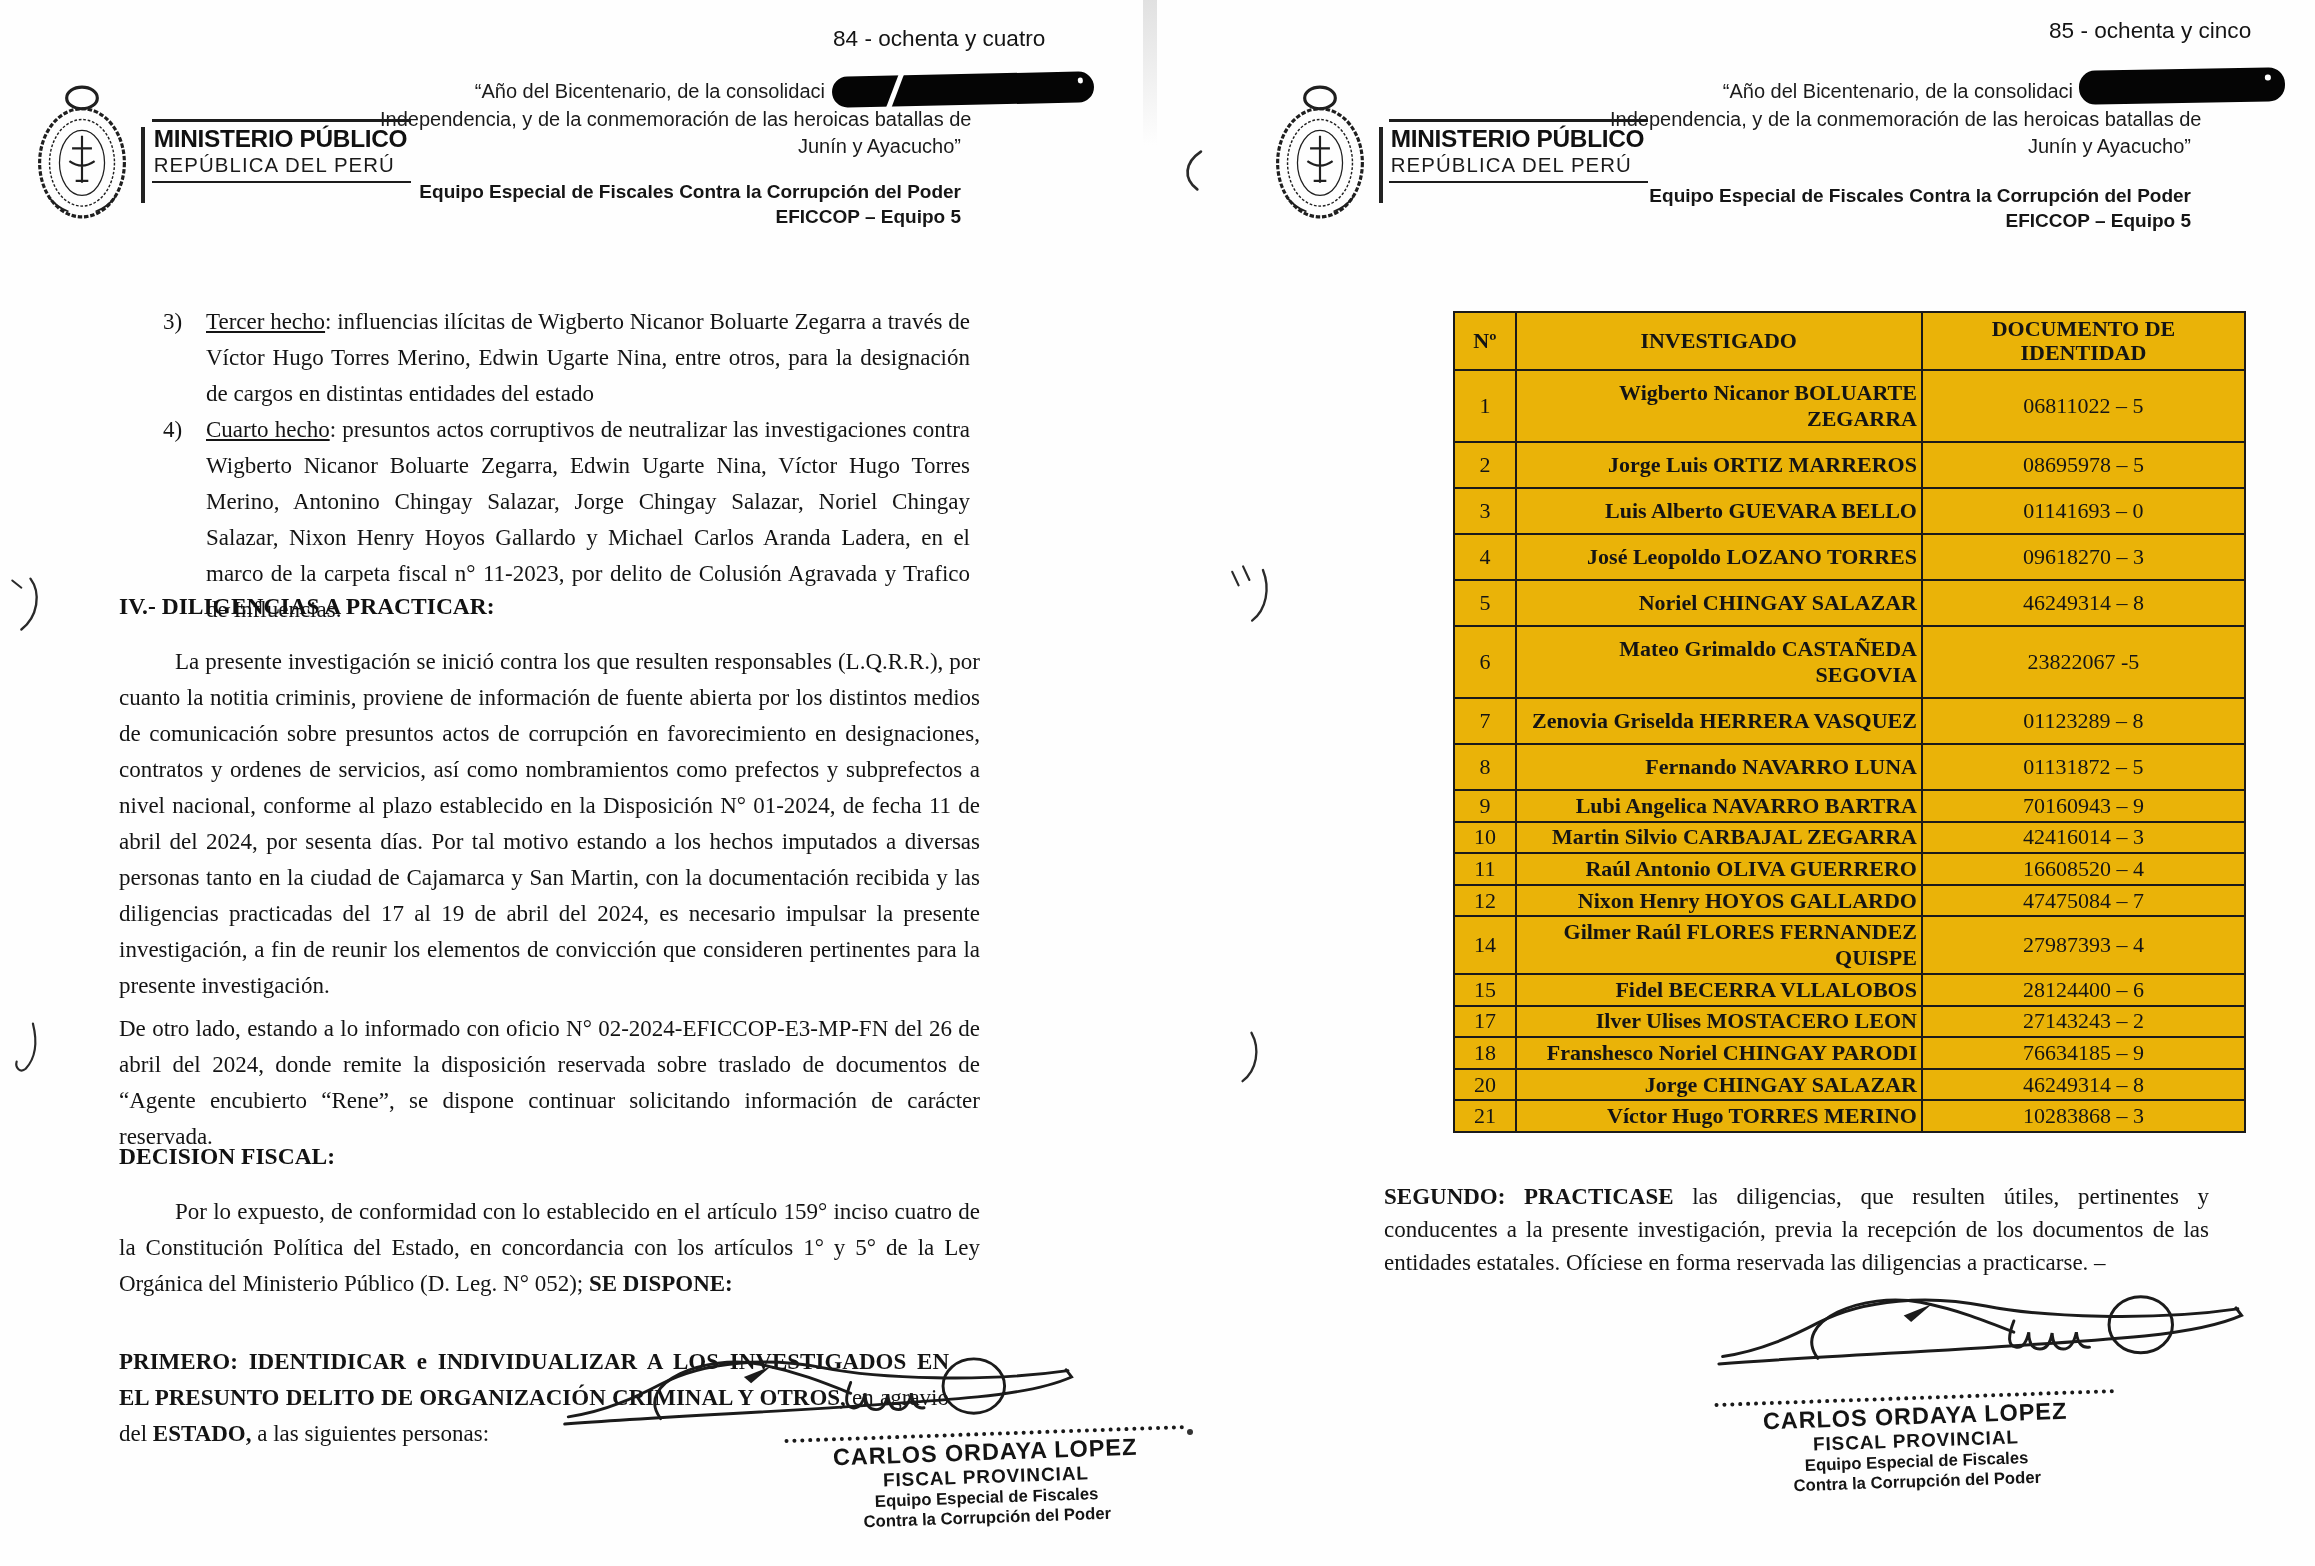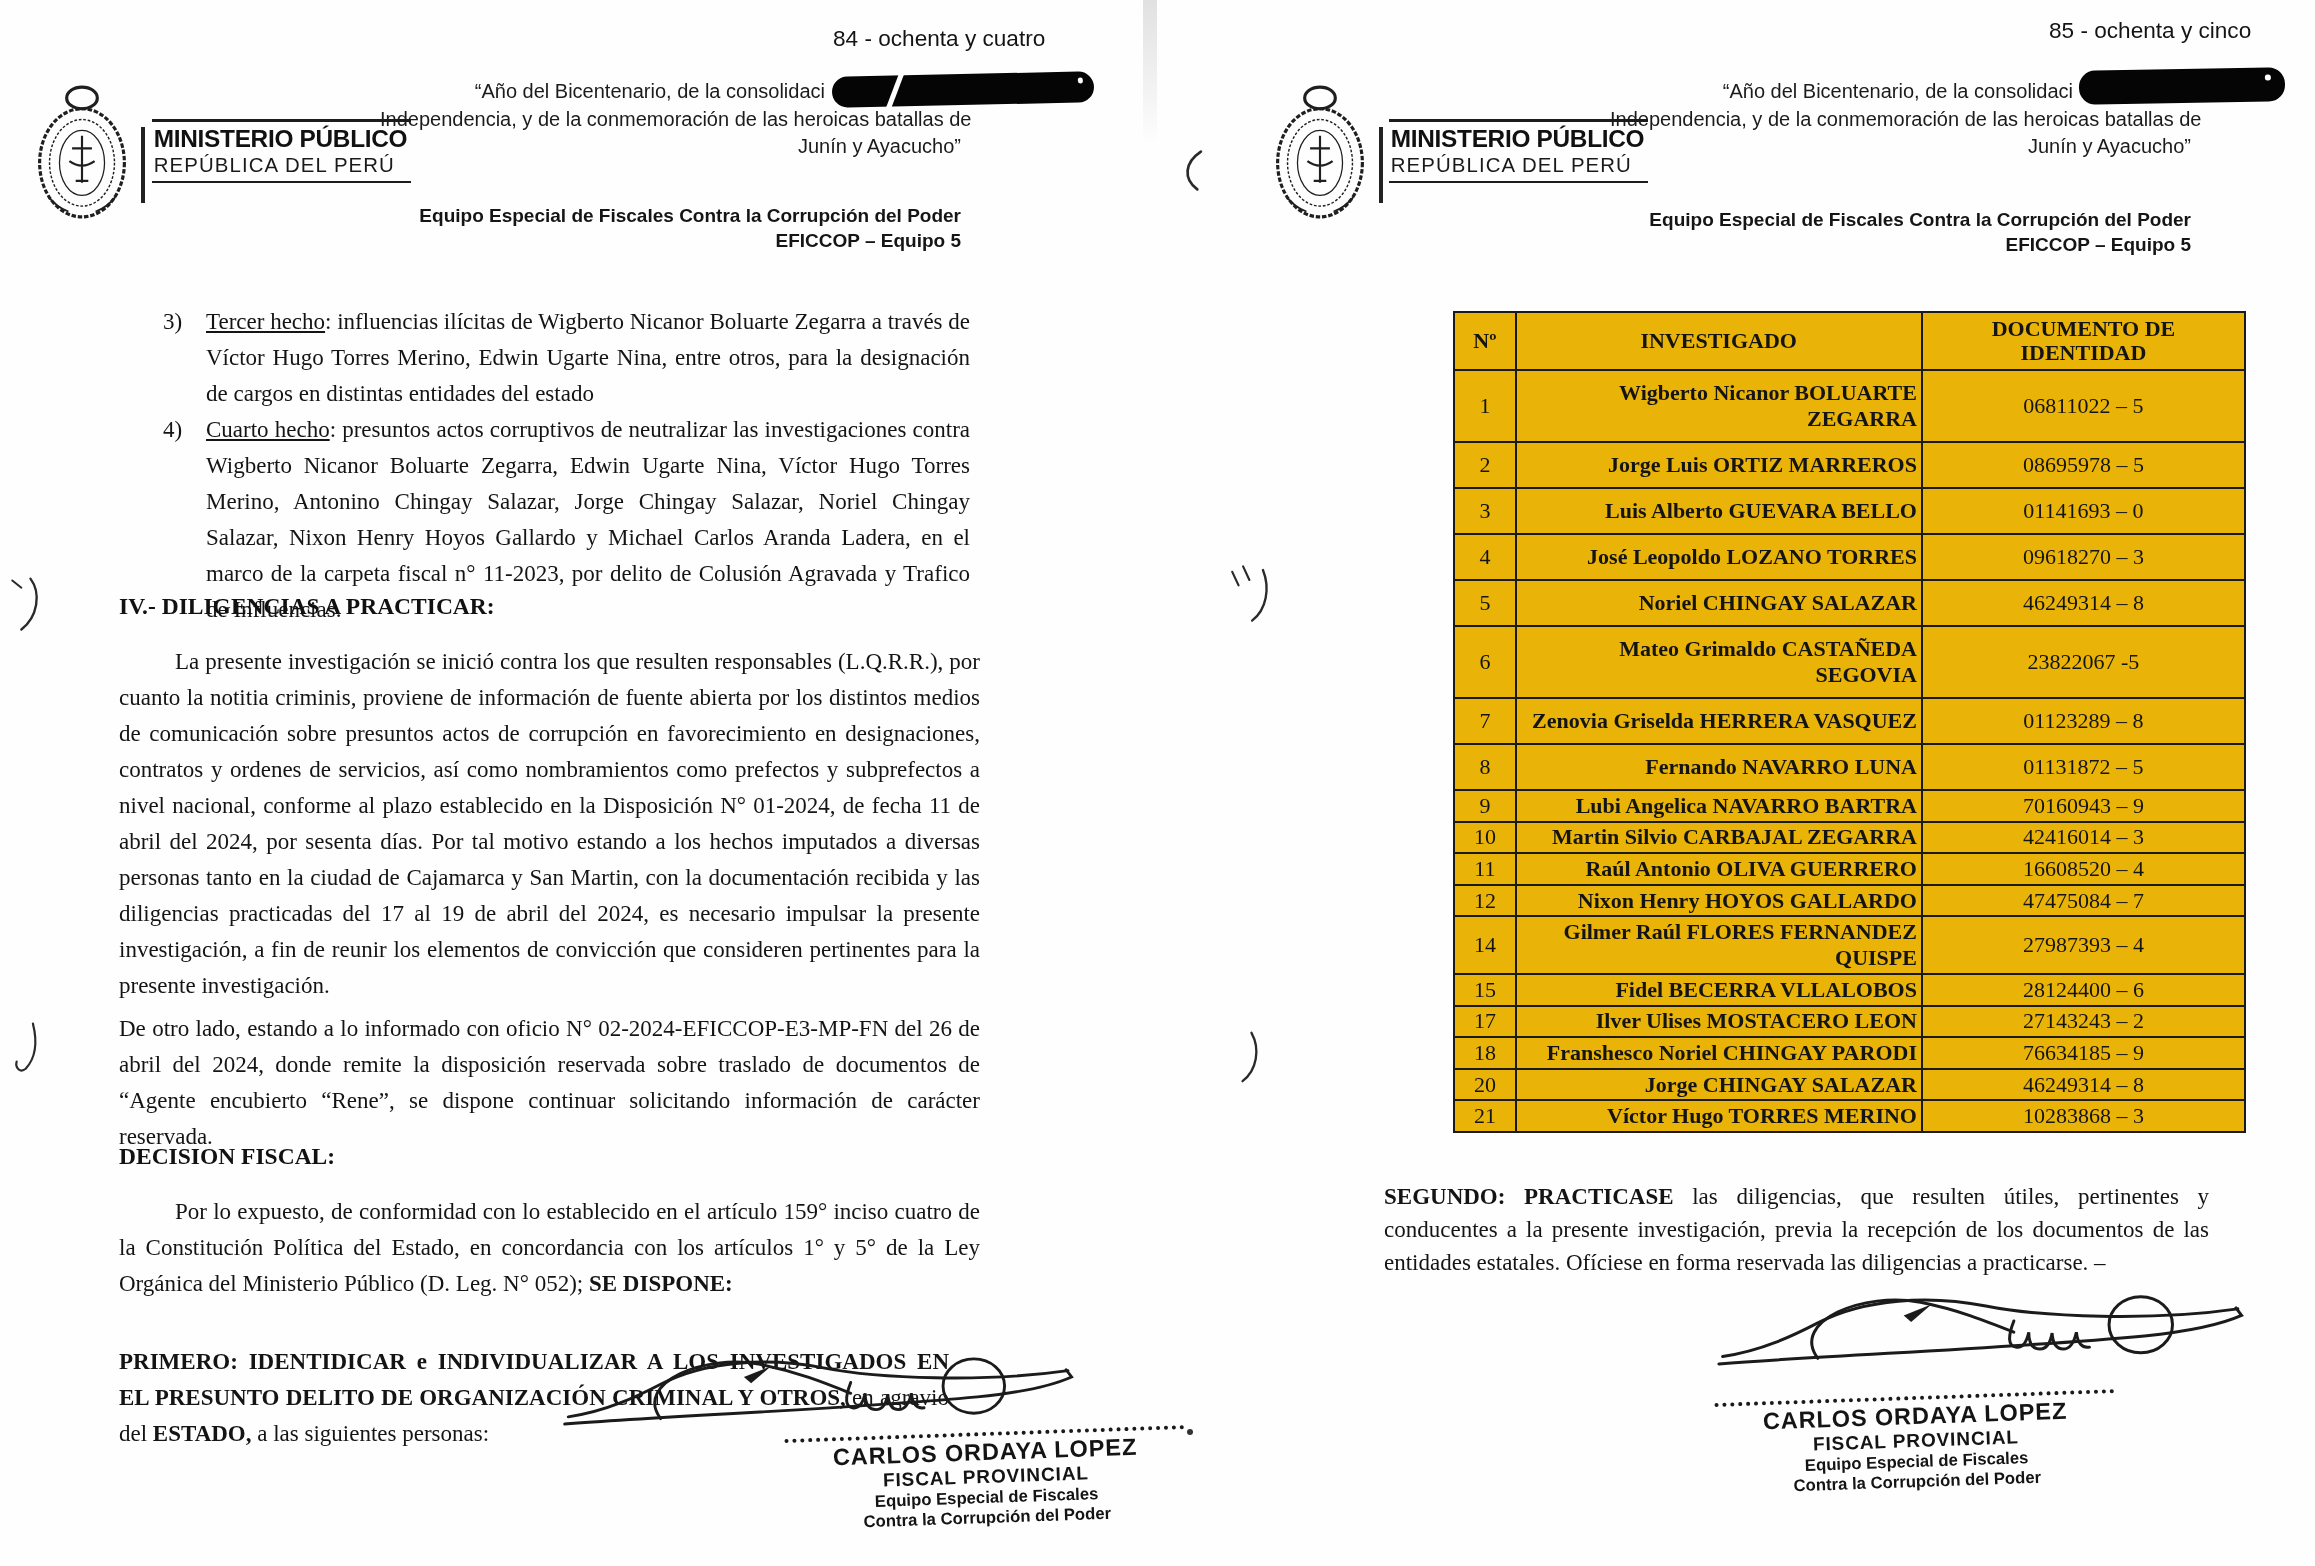--- a/index.html
+++ b/index.html
@@ -7,21 +7,21 @@
           color:#161616;font-family:"Liberation Serif",serif;}
   .abs{position:absolute;}
   
   .page-num{font-family:"Liberation Sans",sans-serif;font-size:22.6px;color:#141414;white-space:nowrap;}
   .seal{stroke:#1f1f1f;fill:none;}
   .lh-divider{width:3.6px;background:#222;}
   .lh-text{border-top:3.6px solid #1c1c1c;border-bottom:2.7px solid #1c1c1c;padding:2.7px 3.6px 4.5px 1.8px;text-align:left;}
   .lh-org{font-family:"Liberation Sans",sans-serif;font-weight:bold;font-size:24.4px;letter-spacing:-0.3px;white-space:nowrap;color:#111;}
   .lh-country{font-family:"Liberation Sans",sans-serif;font-size:20.4px;letter-spacing:1.1px;white-space:nowrap;color:#1a1a1a;margin-top:0.9px;}
   .quote-line{font-family:"Liberation Sans",sans-serif;font-size:20px;color:#1b1b1b;text-align:right;white-space:nowrap;}
-  .unit-line{font-family:"Liberation Sans",sans-serif;font-size:19px;font-weight:bold;color:#151515;text-align:right;white-space:nowrap;margin-top:24px;}
+  .unit-line{font-family:"Liberation Sans",sans-serif;font-size:19px;font-weight:bold;color:#151515;text-align:right;white-space:nowrap;}
   .redaction{background:#050505;border-radius:16.3px;}
   .redaction .slash{position:absolute;width:5.4px;height:42px;background:#fff;transform:rotate(22deg);top:-3.6px;}
   .redaction .pin{position:absolute;width:5.4px;height:5.4px;border-radius:50%;background:#fff;}
   
   .serif{font-size:23px;line-height:36px;color:#141414;}
   .just{text-align:justify;}
   .indent{text-indent:56px;}
   .bold{font-weight:bold;}
   .ulead{text-decoration:underline;}
   .list-item{display:flex;}

